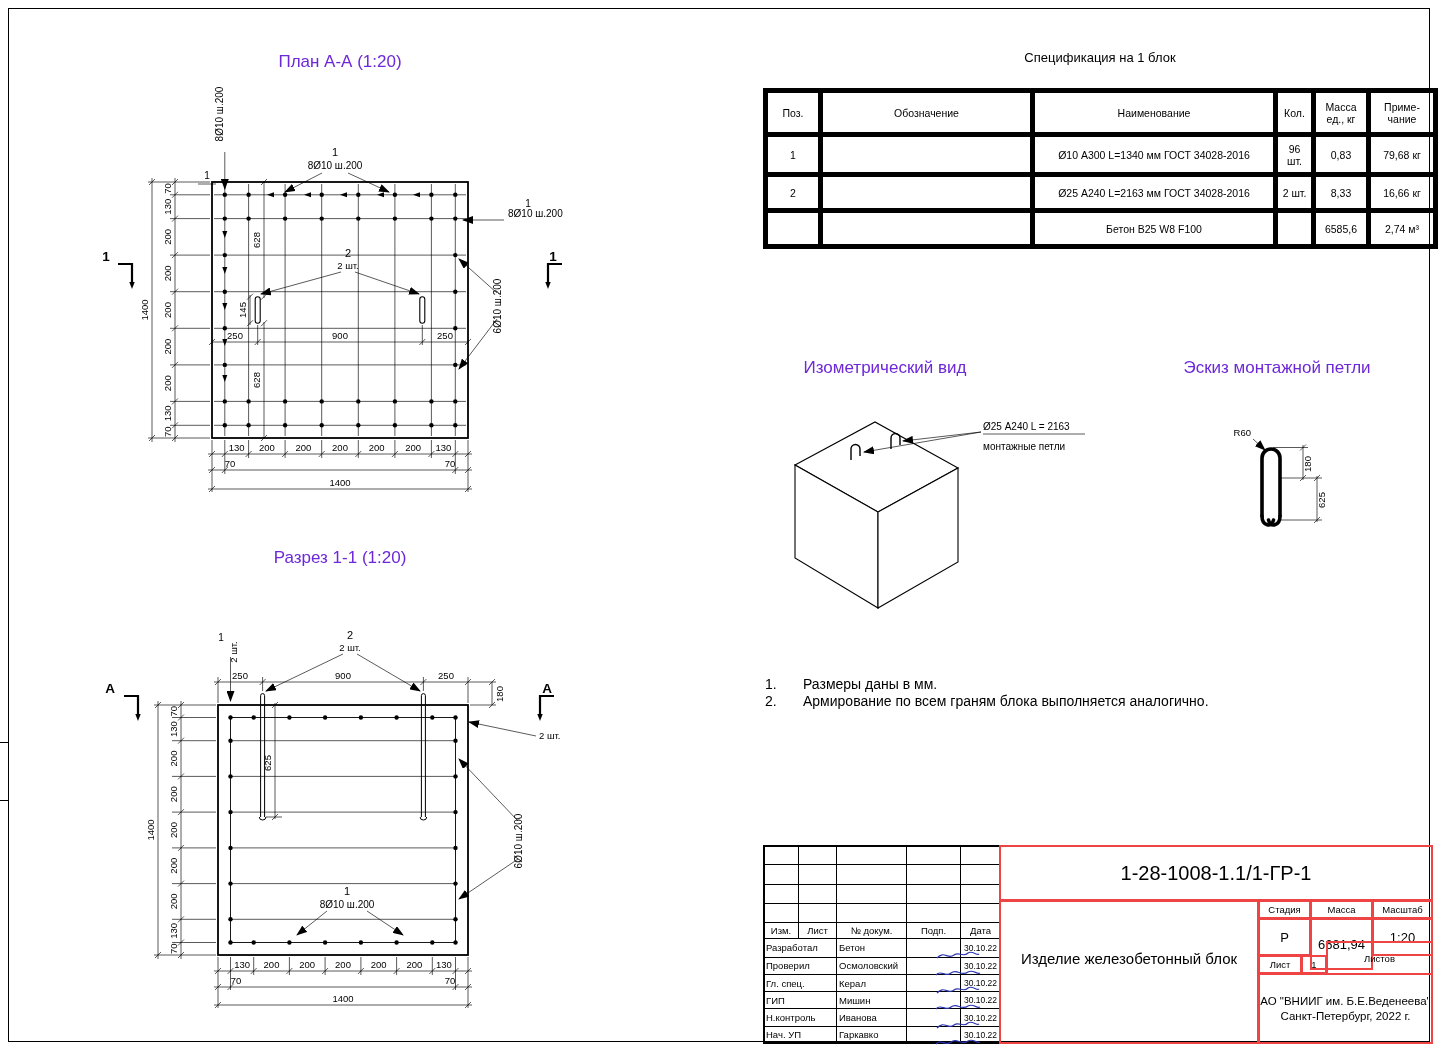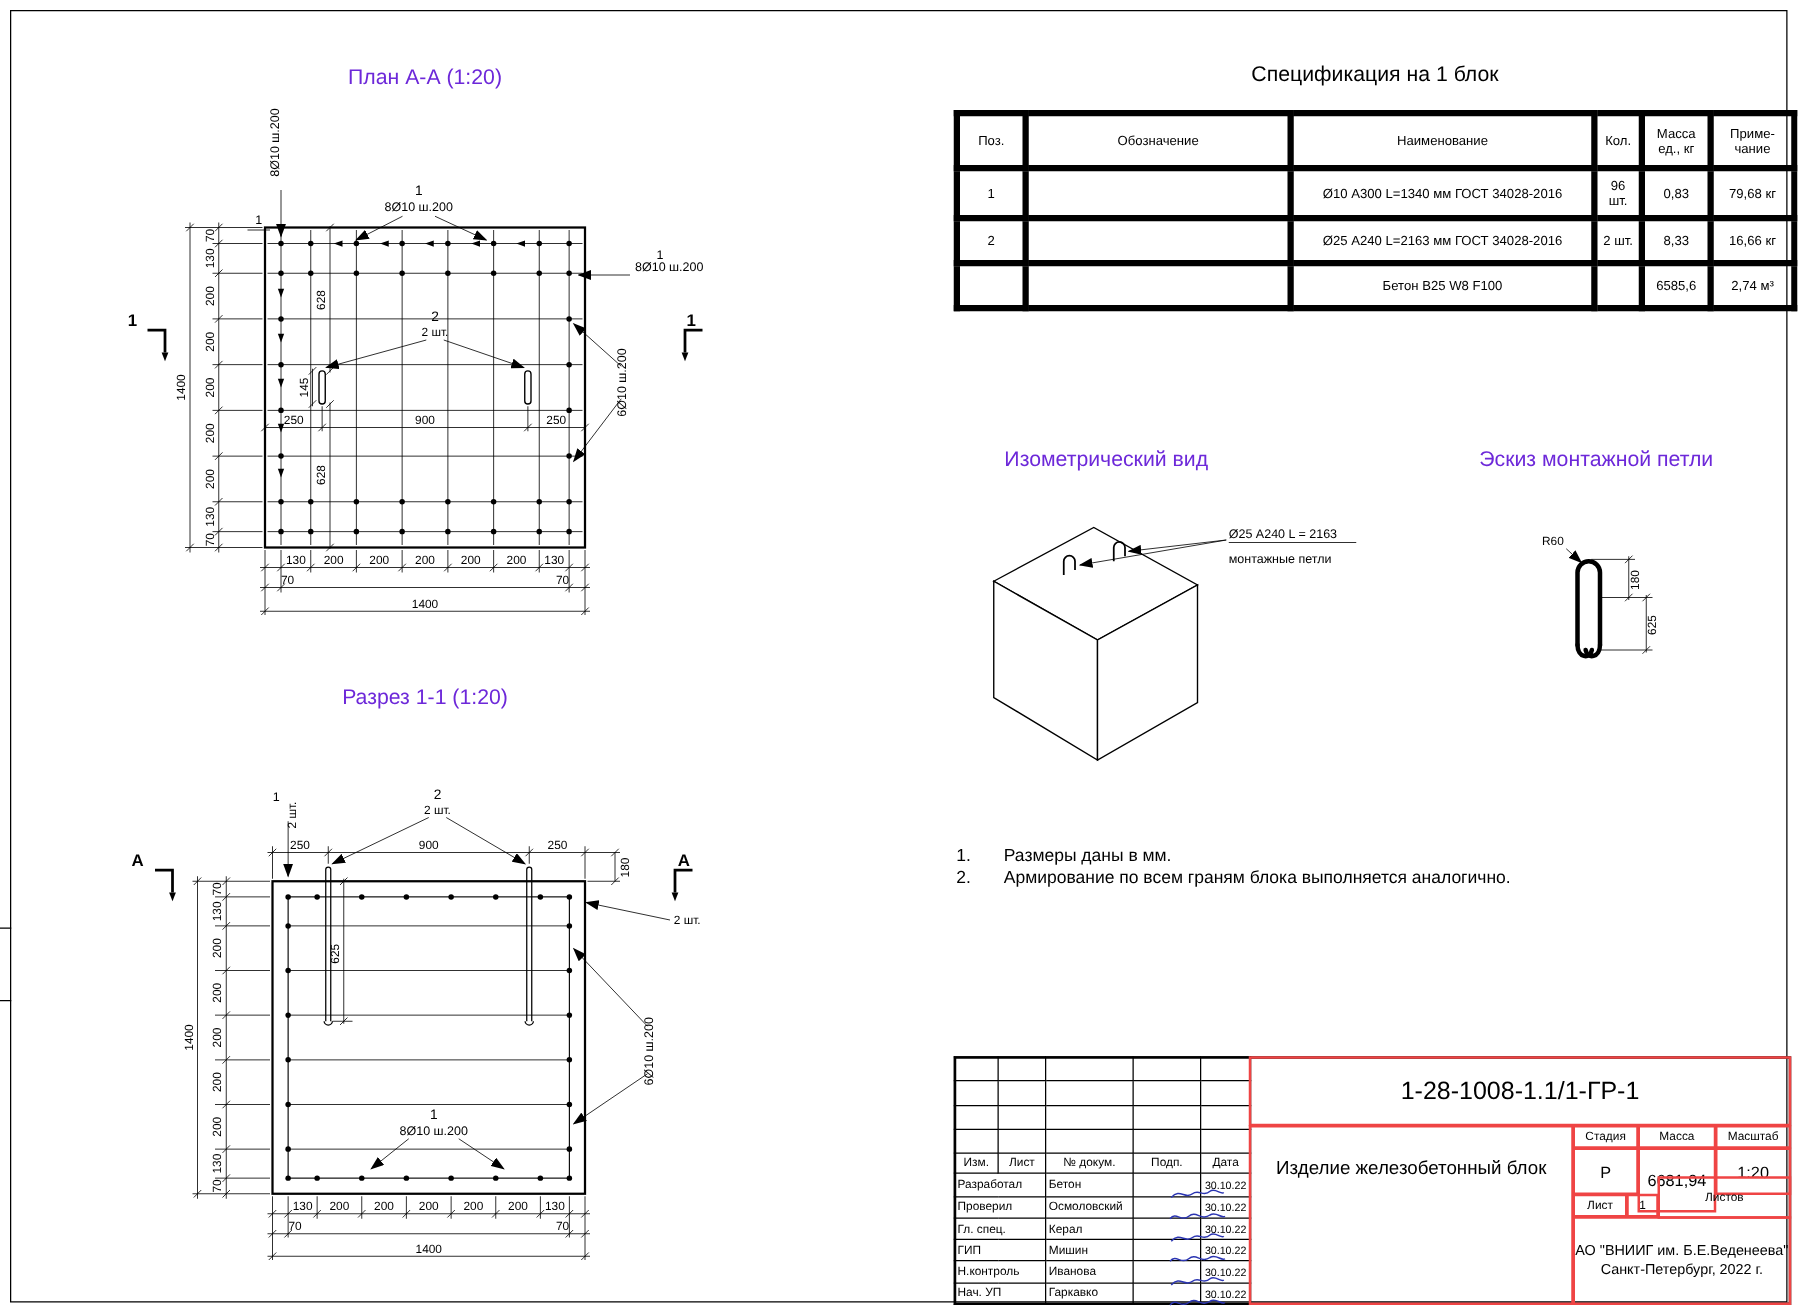--- a/index.html
+++ b/index.html
@@ -3,33 +3,33 @@
 <meta charset="utf-8">
 <style>
   body{margin:0;background:#fff}
   .sheet{position:relative;width:1438px;height:1048px;background:#fff;font-family:"Liberation Sans",sans-serif;color:#000;overflow:hidden}
   .frame{position:absolute;left:8px;top:8px;width:1422px;height:1034px;border:1.6px solid #000;box-sizing:border-box}
   .edge-tick{position:absolute;left:0;width:9px;height:0;border-top:1.5px solid #000}
   .dtitle{position:absolute;text-align:center;font-size:17px;color:#6d28d9;white-space:nowrap}
   svg{position:absolute}
   svg text{font-family:"Liberation Sans",sans-serif;fill:#000;stroke:none}
   .t9{font-size:9.5px}.t10{font-size:10px}.t11{font-size:11px}.t13{font-size:13.5px;font-weight:700}
-  .spec-title{position:absolute;left:930px;top:50px;width:340px;text-align:center;font-size:17px}
+  .spec-title{position:absolute;left:930px;top:50px;width:340px;text-align:center;font-size:13px}
   table.spec{position:absolute;left:763px;top:88px;border-collapse:collapse;table-layout:fixed;width:670px}
   table.spec td{border:5px solid #000000;text-align:center;vertical-align:middle;font-size:10.5px;padding:1px 3px;overflow:hidden}
   .notes{position:absolute;left:765px;top:676px;font-size:14px;line-height:17px;width:600px}
   .notes .nn{display:inline-block;width:38px}
   .tb{position:absolute;left:763px;top:845px;width:670px;height:199px}
   .tb-outer{position:absolute;left:0;top:0;width:670px;height:199px;border:2px solid #000;box-sizing:border-box}
   .tb-cell{position:absolute;border:2px solid #ef4444;box-sizing:border-box;display:flex;align-items:center;justify-content:center;text-align:center}
   table.tleft{position:absolute;left:0;top:0;border-collapse:collapse;table-layout:fixed;width:237px;height:199px}
   table.tleft td{border:1px solid #000;font-size:9.5px;padding:0 2px;text-align:left;vertical-align:middle;overflow:hidden;white-space:nowrap}
   table.tleft td.c{text-align:center;padding:0 1px}
   .docnum{font-size:20px}
-  .product{align-items:flex-start!important;padding-top:24px;font-size:15px}
+  .product{align-items:flex-start!important;padding-top:48px;font-size:15px}
   .smalllbl{font-size:9.5px}
   .val13{font-size:13px}
   .org{flex-direction:column;font-size:11.5px;line-height:15px}
 </style>
 </head>
 <body>
 
 <div class="sheet">
 
   <div class="frame"></div>

